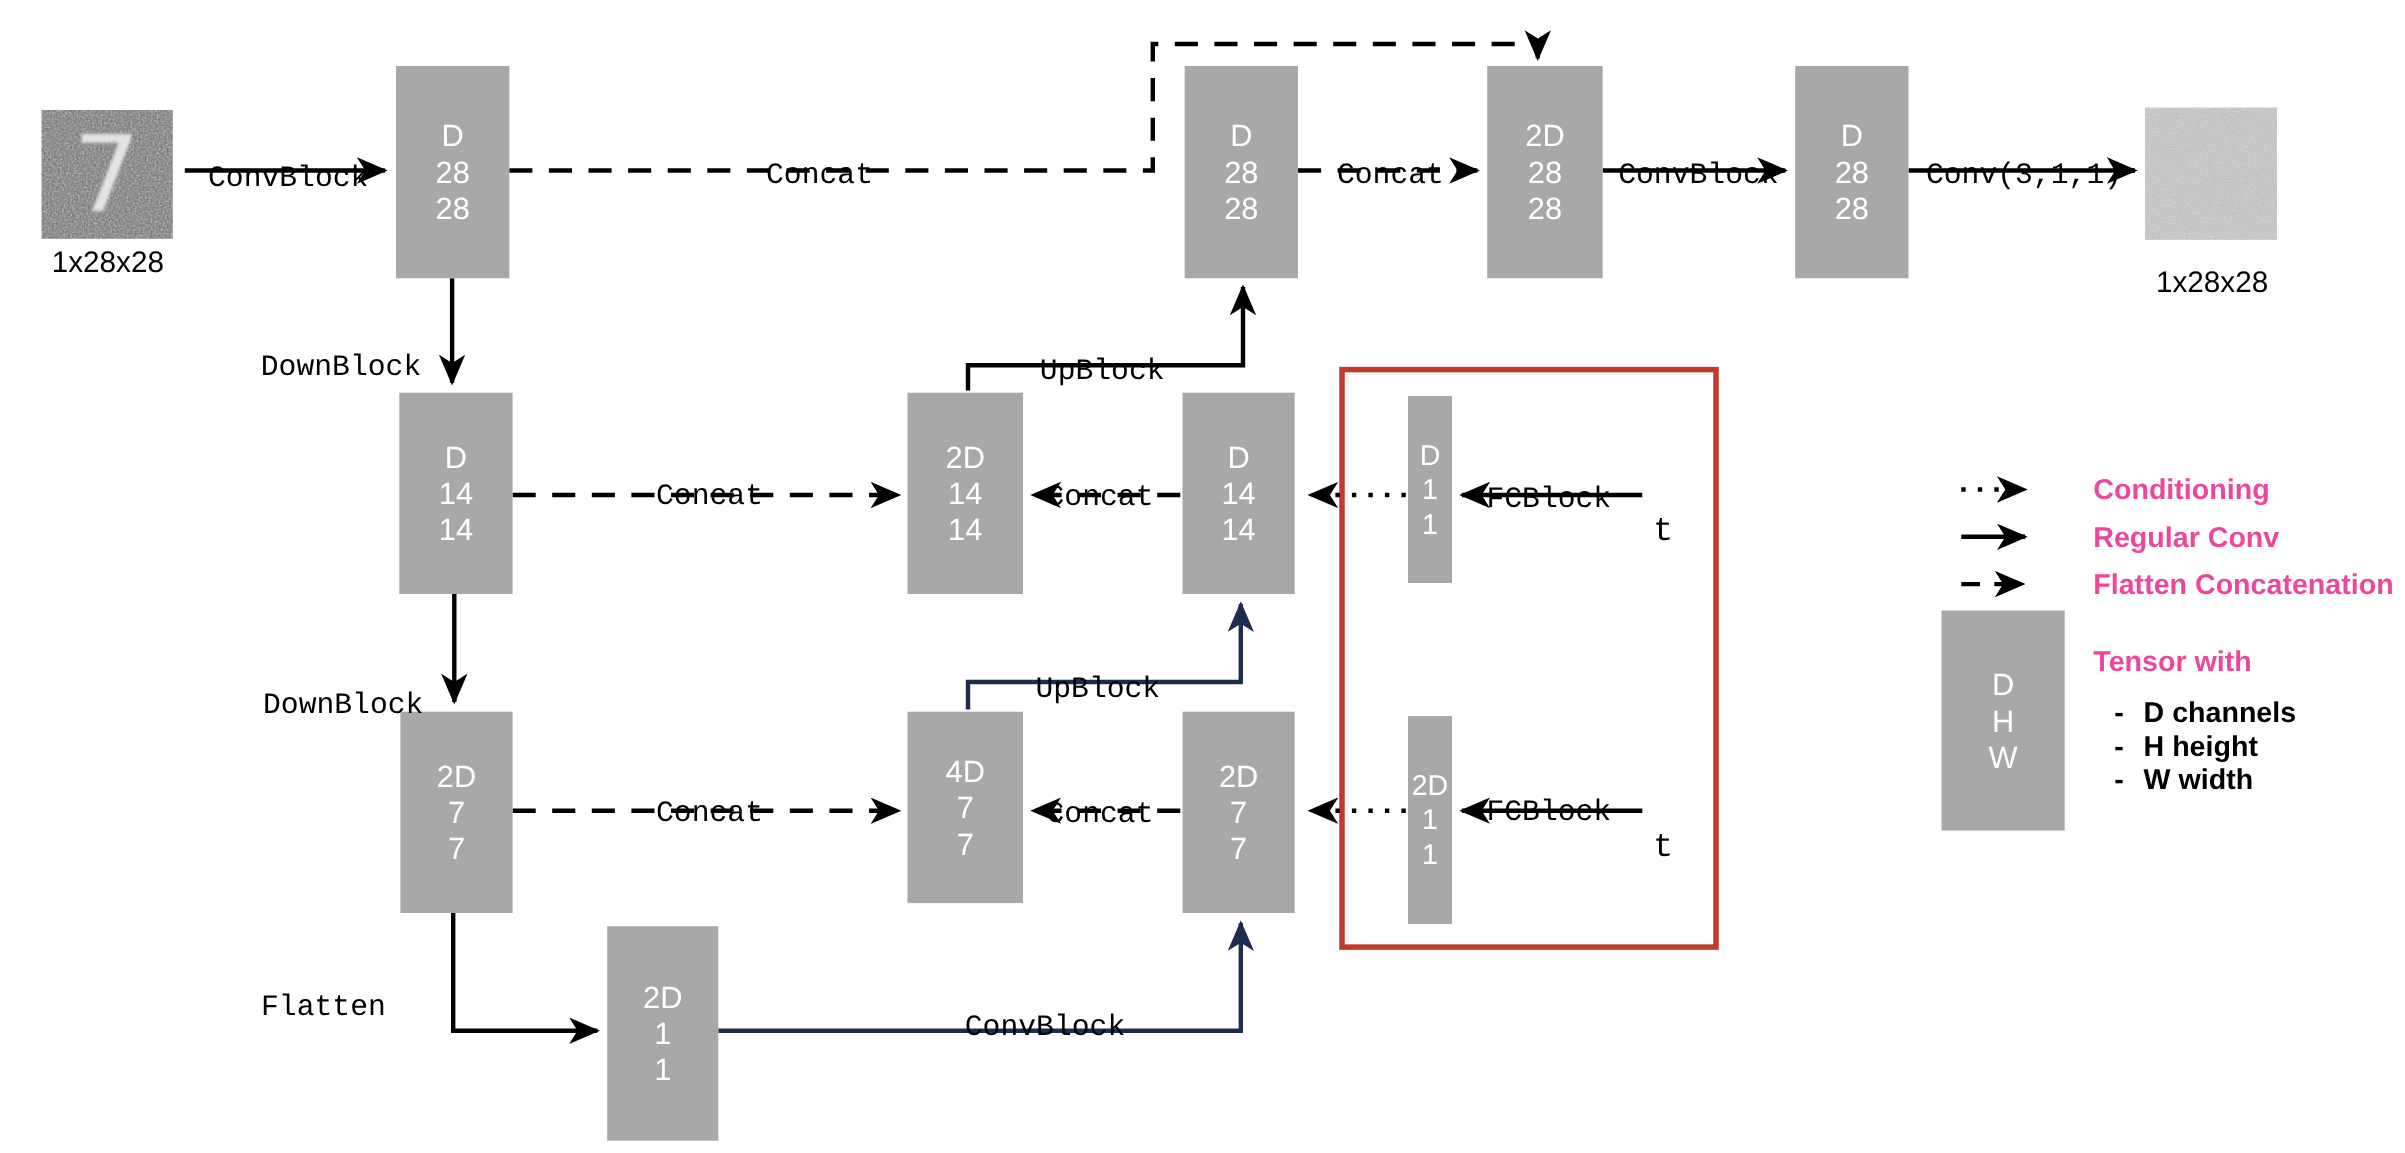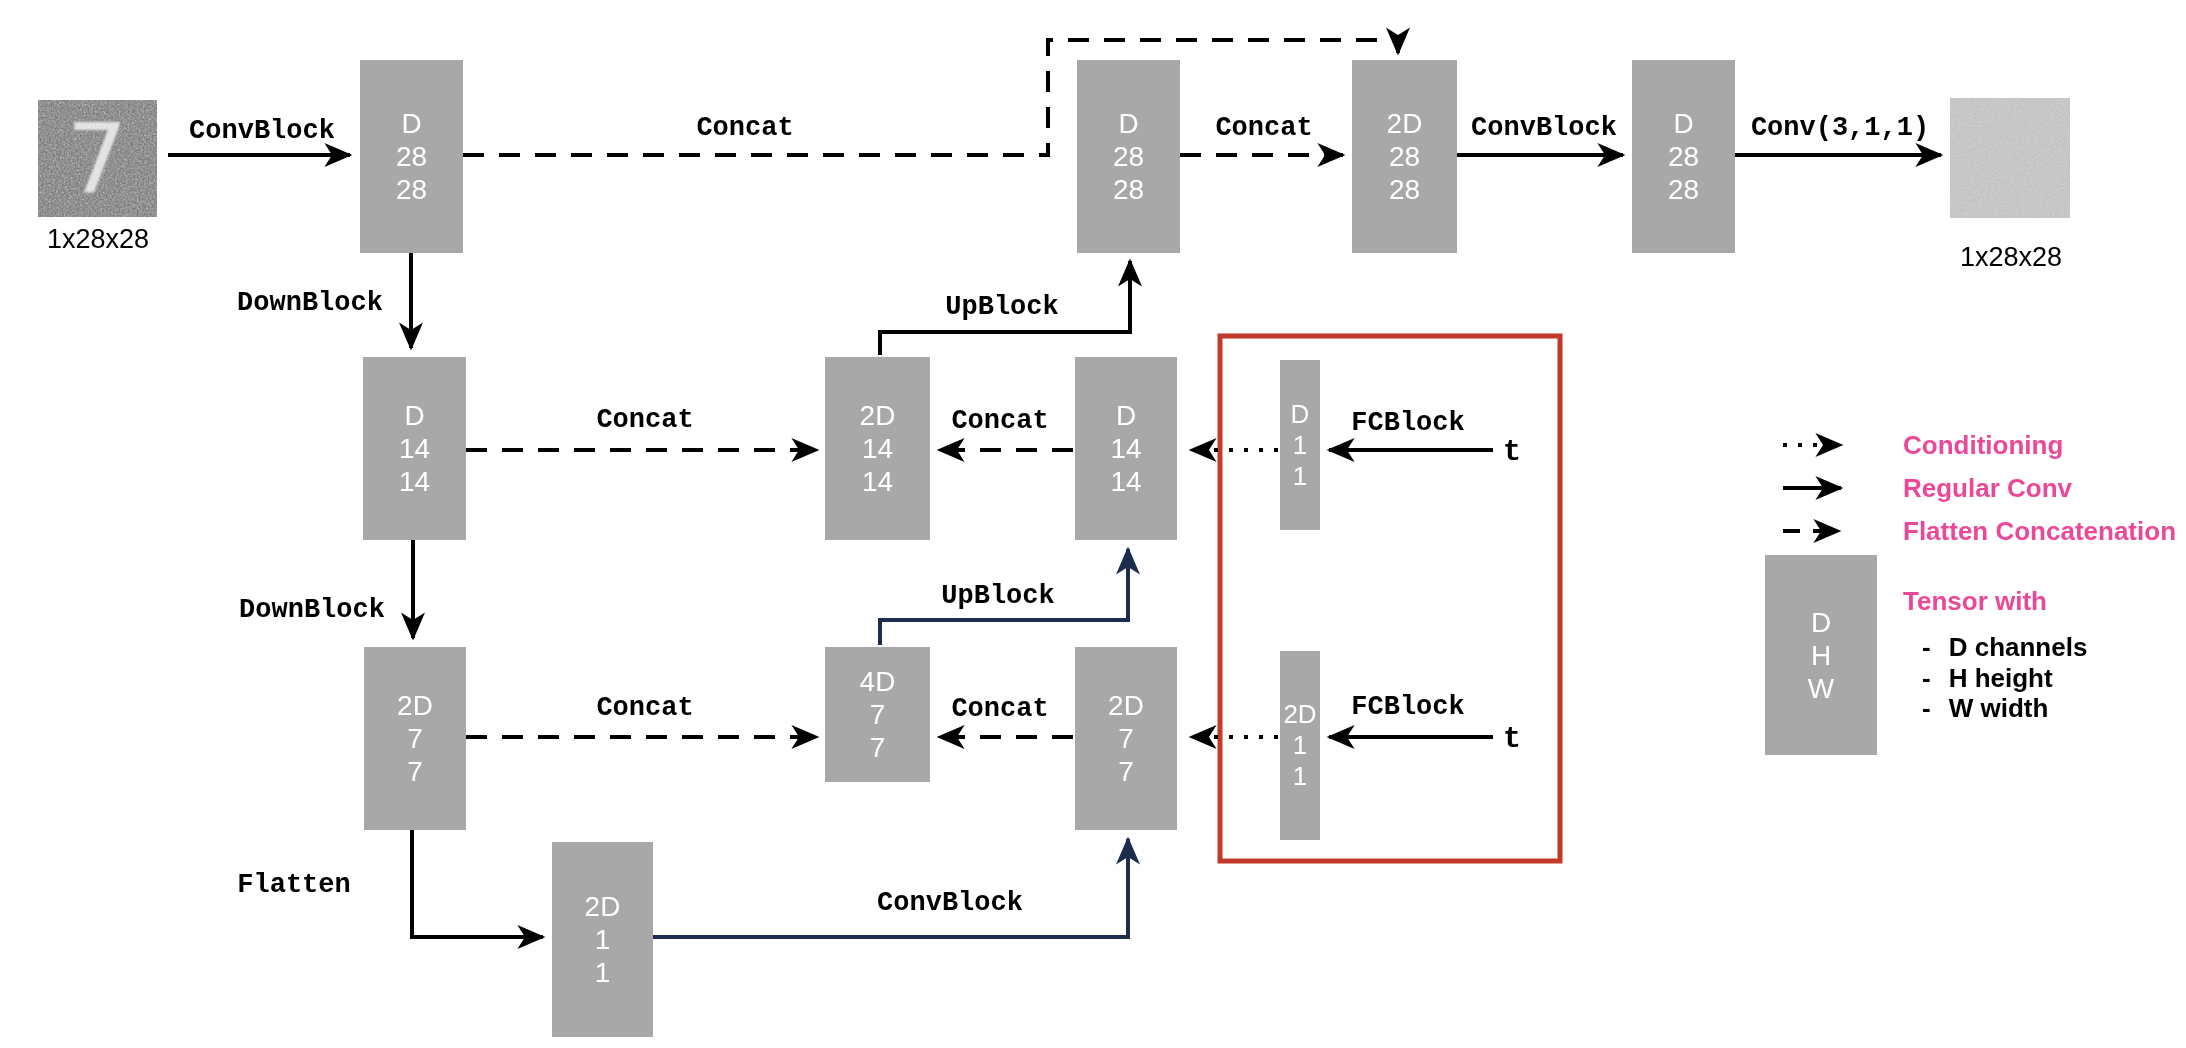--- a/index.html
+++ b/index.html
@@ -19,24 +19,25 @@
     align-items:center;justify-content:center;
     font-size:28px;line-height:33px;
     font-family:"Liberation Sans", sans-serif;
     text-align:center;
   }
   .block.narrow{font-size:26px;line-height:31px;}
   .mlabel{
     position:absolute;
     transform:translate(-50%,-50%);
     font-family:"Liberation Mono", monospace;
-    font-weight:bold;
+    font-weight:normal;
     font-size:27px;
     color:#000;
     white-space:nowrap;
+    margin-top:32px;
   }
   .tlabel{font-size:30px;}
   .caption{
     position:absolute;
     transform:translate(-50%,-50%);
     font-family:"Liberation Sans", sans-serif;
     font-size:27px;color:#000;white-space:nowrap;
   }
   .legend-label{
     position:absolute;
@@ -142,21 +143,21 @@
   <div class="block" style="left:552px;top:842px;width:101px;height:195px;">
     <span>2D</span>
       <span>1</span>
       <span>1</span>
   </div>
   <div class="block" style="left:825px;top:357px;width:105px;height:183px;">
     <span>2D</span>
       <span>14</span>
       <span>14</span>
   </div>
-  <div class="block" style="left:825px;top:647px;width:105px;height:135px;">
+  <div class="block" style="left:825px;top:647px;width:105px;height:174px;">
     <span>4D</span>
       <span>7</span>
       <span>7</span>
   </div>
   <div class="block" style="left:1077px;top:60px;width:103px;height:193px;">
     <span>D</span>
       <span>28</span>
       <span>28</span>
   </div>
   <div class="block" style="left:1075px;top:357px;width:102px;height:183px;">

